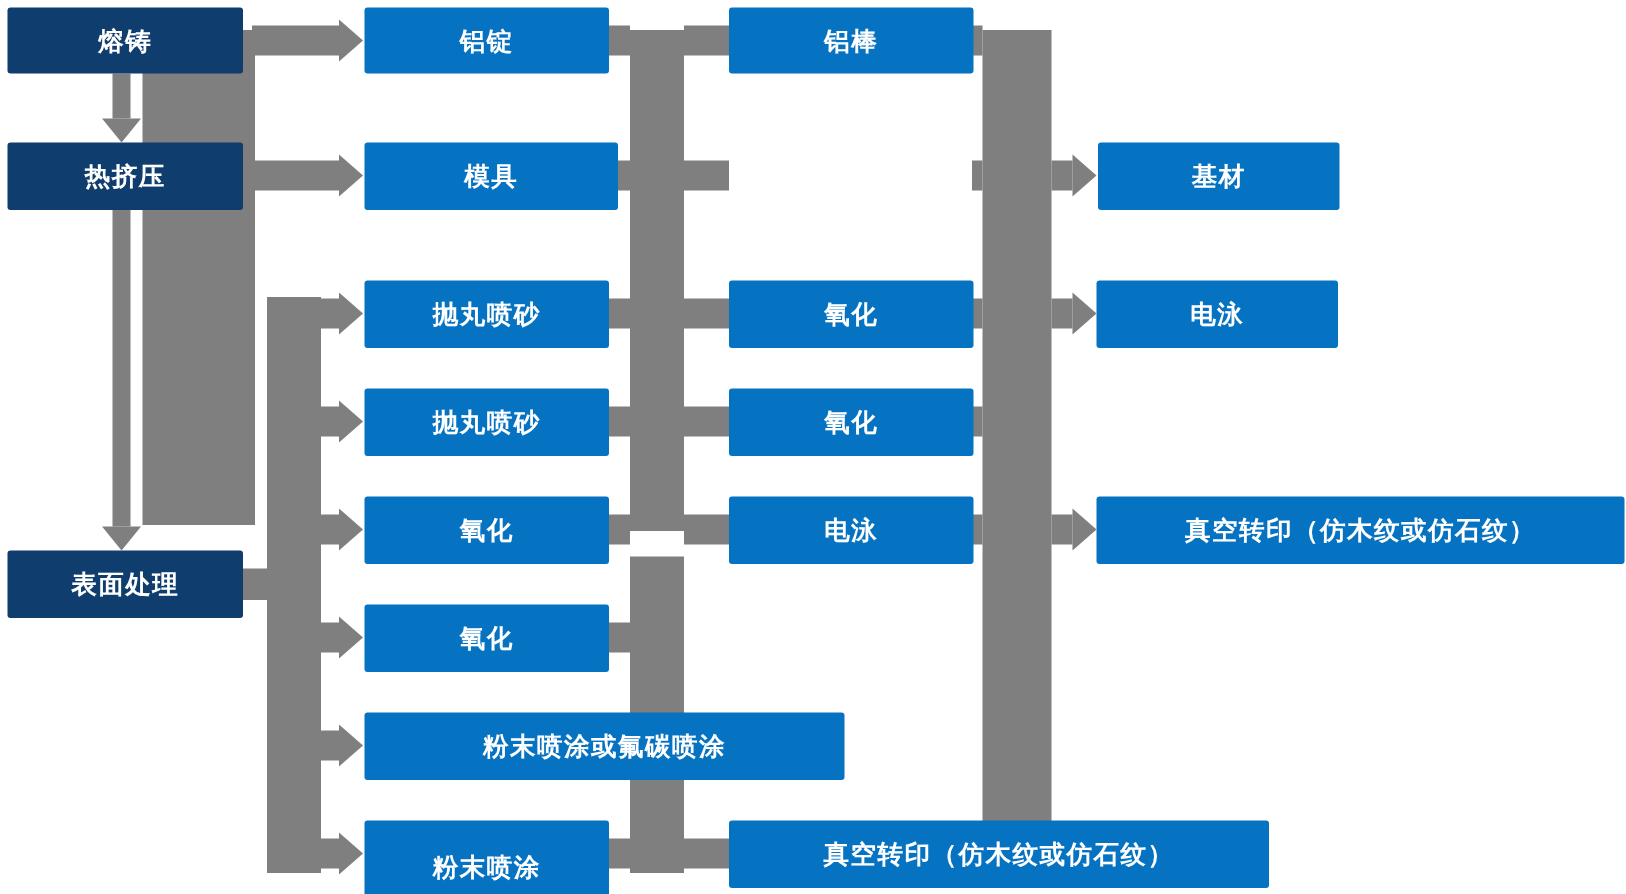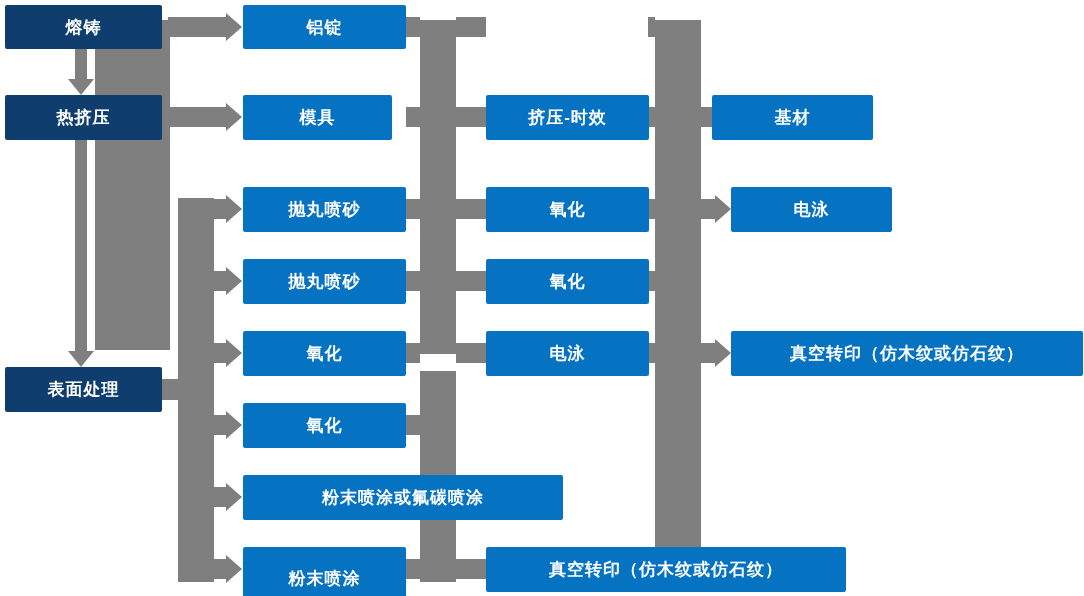--- a/index.html
+++ b/index.html
@@ -115,31 +115,31 @@
   <div class="conn" style="left:701px;top:199px;width:14px;height:20px"></div>
   <div class="arrow-right" style="left:715px;top:195px"></div>
   <div class="conn" style="left:701px;top:343px;width:14px;height:20px"></div>
   <div class="arrow-right" style="left:715px;top:339px"></div>
 
   <div class="node dark" style="left:5px;top:5px;width:157px;height:44px">熔铸</div>
   <div class="node dark" style="left:5px;top:367px;width:157px;height:45px">表面处理</div>
   <div class="node dark" style="left:5px;top:95px;width:157px;height:45px">热挤压</div>
 
   <div class="node blue" style="left:243px;top:5px;width:163px;height:44px">铝锭</div>
-  <div class="node blue" style="left:243px;top:95px;width:149px;height:45px">模具</div>
+  <div class="node blue" style="left:243px;top:95px;width:169px;height:45px">模具</div>
   <div class="node blue" style="left:243px;top:187px;width:163px;height:45px">抛丸喷砂</div>
   <div class="node blue" style="left:243px;top:259px;width:163px;height:45px">抛丸喷砂</div>
   <div class="node blue" style="left:243px;top:331px;width:163px;height:45px">氧化</div>
   <div class="node blue" style="left:243px;top:403px;width:163px;height:45px">氧化</div>
   <div class="node blue" style="left:243px;top:475px;width:320px;height:45px">粉末喷涂或氟碳喷涂</div>
   <div class="node blue" style="left:243px;top:547px;width:163px;height:63px">粉末喷涂</div>
 
-  <div class="node blue" style="left:486px;top:95px;width:163px;height:45px">挤压-时效</div>
+  <div class="node blue" style="left:486px;top:5px;width:163px;height:44px">铝棒</div>
   <div class="node blue" style="left:486px;top:187px;width:163px;height:45px">氧化</div>
   <div class="node blue" style="left:486px;top:259px;width:163px;height:45px">氧化</div>
   <div class="node blue" style="left:486px;top:331px;width:163px;height:45px">电泳</div>
   <div class="node blue" style="left:486px;top:547px;width:360px;height:45px">真空转印（仿木纹或仿石纹）</div>
 
-  <div class="node blue" style="left:712px;top:95px;width:161px;height:45px">基材</div>
+  <div class="node blue" style="left:732px;top:95px;width:161px;height:45px">基材</div>
   <div class="node blue" style="left:731px;top:187px;width:161px;height:45px">电泳</div>
   <div class="node blue" style="left:731px;top:331px;width:352px;height:45px">真空转印（仿木纹或仿石纹）</div>
 
 </div>
 
 </body></html>

